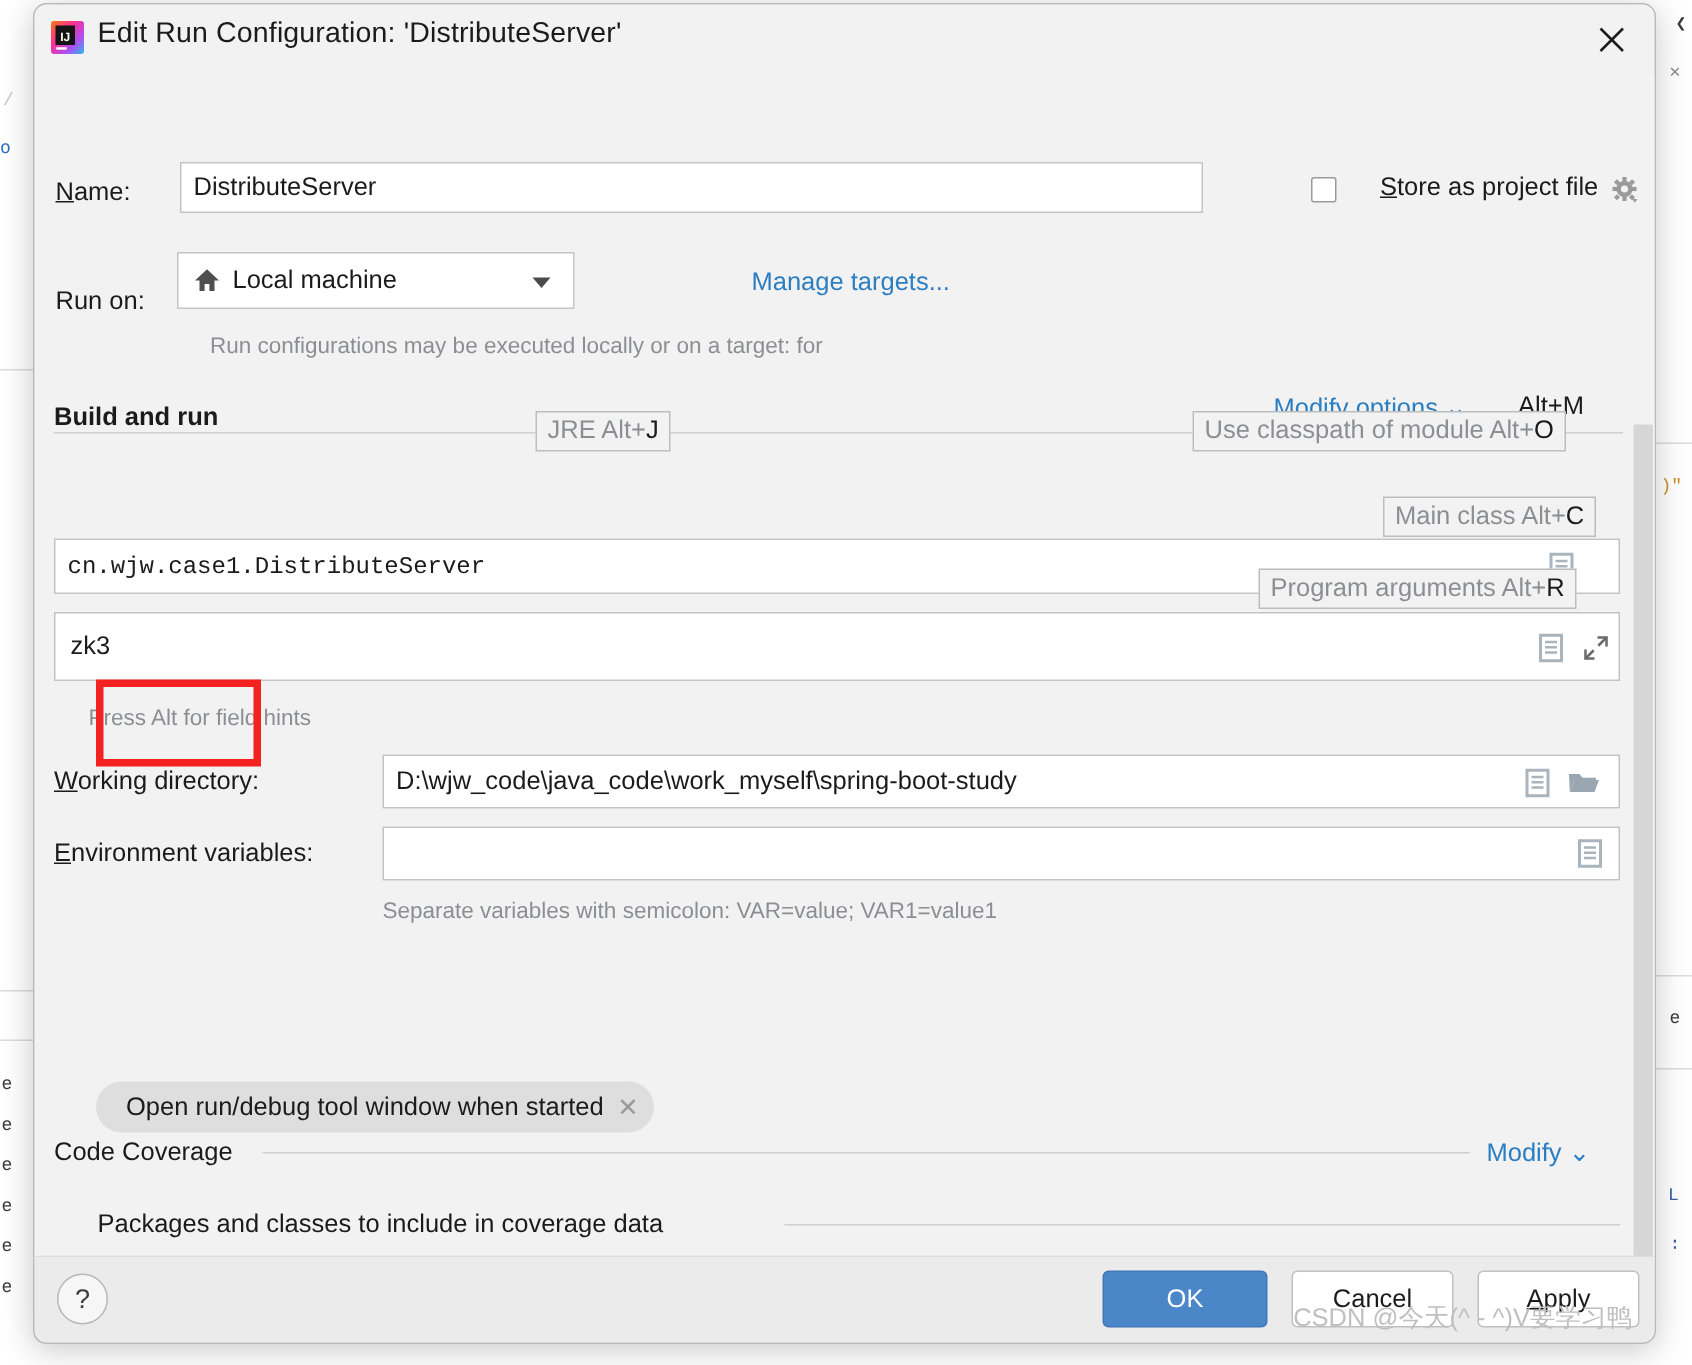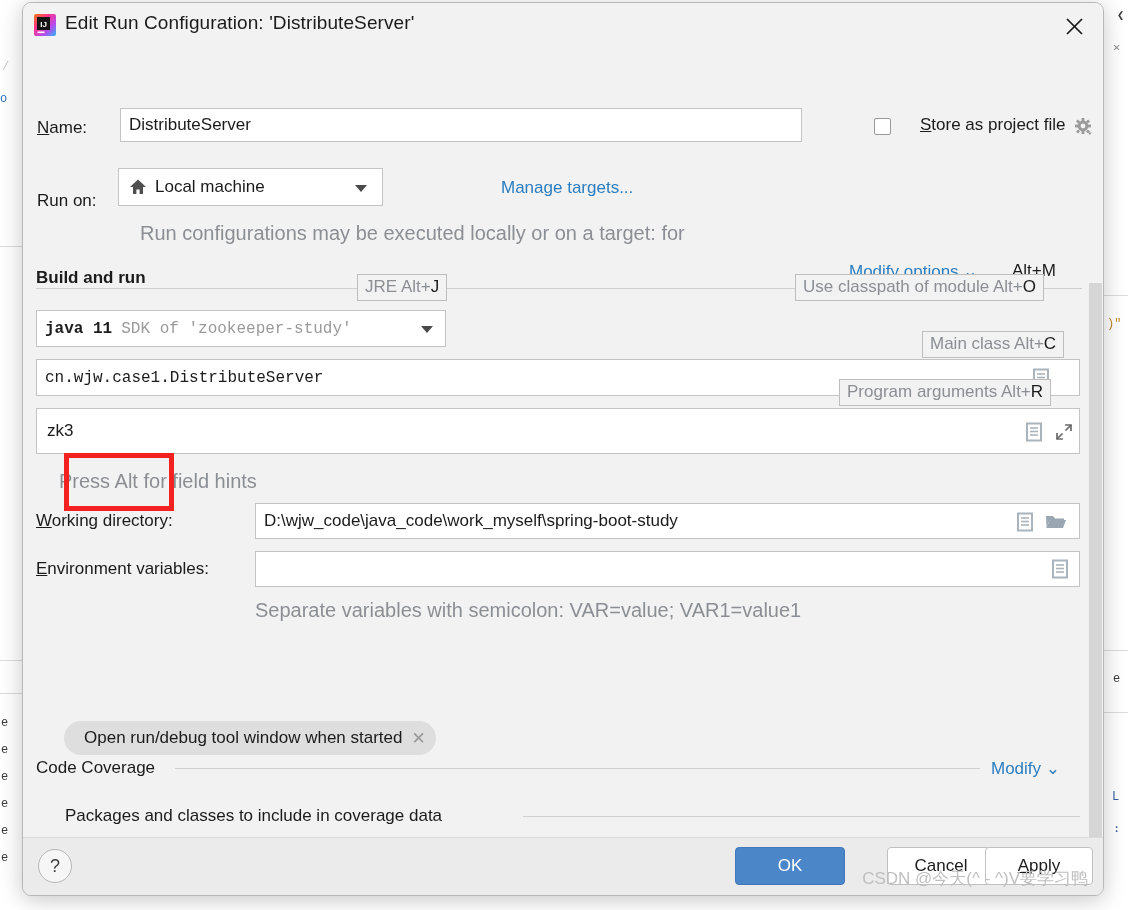--- a/index.html
+++ b/index.html
@@ -94,21 +94,21 @@
 
   .lbl {
     position: absolute;
     font-size: 17px;
     color: #1b1b1b;
     white-space: nowrap;
   }
   .lbl u { text-decoration: underline; }
   .muted {
     position: absolute;
-    font-size: 20px;
+    font-size: 15px;
     color: #8b8f94;
     white-space: nowrap;
   }
   .field {
     position: absolute;
     background: #ffffff;
     border: 1px solid #c4c4c4;
     box-sizing: border-box;
     display: flex;
     align-items: center;
@@ -408,25 +408,20 @@
     <div class="sep" style="left:13px; top:191px; width:0;"></div>
     <div class="sep" style="left:13px; top:238px; width:1046px;"></div>
 
     <div class="sec-title" style="left:13px; top:218px;">Build and run</div>
 
     <div class="link" style="left:826px; top:211px;">
       <span>Modify options</span> ⌄
     </div>
     <div class="lbl" style="left:989px; top:211px; color:#1b1b1b;">Alt+M</div>
 
-    <div class="field field-mono" style="left:13px; top:260px; width:410px; height:37px;">
-      <span style="font-weight:bold; color:#1b1b1b;">java 11</span>
-      <span style="color:#9a9a9a; margin-left:9px;">SDK of 'zookeeper-study'</span>
-      <span class="dropdown-arrow" style="right:12px; top:15px;"></span>
-    </div>
 
 
     <div class="field field-mono" style="left:13px; top:309px; width:1044px; height:37px;">
       <span>cn.wjw.case1.DistributeServer</span>
     </div>
     <div class="inline-icon" style="left:1007px; top:317px; width:22px; height:22px;">
       <svg width="20" height="20" viewBox="0 0 20 20">
         <rect x="3" y="1.5" width="14" height="17" fill="none" stroke="#aab4bd" stroke-width="2"></rect>
         <line x1="6" y1="6" x2="14" y2="6" stroke="#aab4bd" stroke-width="1.6"></line>
         <line x1="6" y1="9.5" x2="14" y2="9.5" stroke="#aab4bd" stroke-width="1.6"></line>
@@ -522,21 +517,21 @@
 
     <div id="redbox"></div>
 
     <div id="vscroll-track"></div>
     <div id="vscroll-thumb"></div>
   </div>
 
   <div id="footer">
     <div id="help-btn">?</div>
     <div class="btn btn-primary" style="left:712px; width:110px;">OK</div>
-    <div class="btn btn-plain" style="left:864px; width:108px;">Cancel</div>
+    <div class="btn btn-plain" style="left:838px; width:108px;">Cancel</div>
     <div class="btn btn-plain" style="left:962px; width:108px;">
       <u>A</u>
         <span>pply</span>
     </div>
     <div id="watermark">CSDN @今天(^ - ^)V要学习鸭</div>
   </div>
 
 </div>
 
 </body></html>

